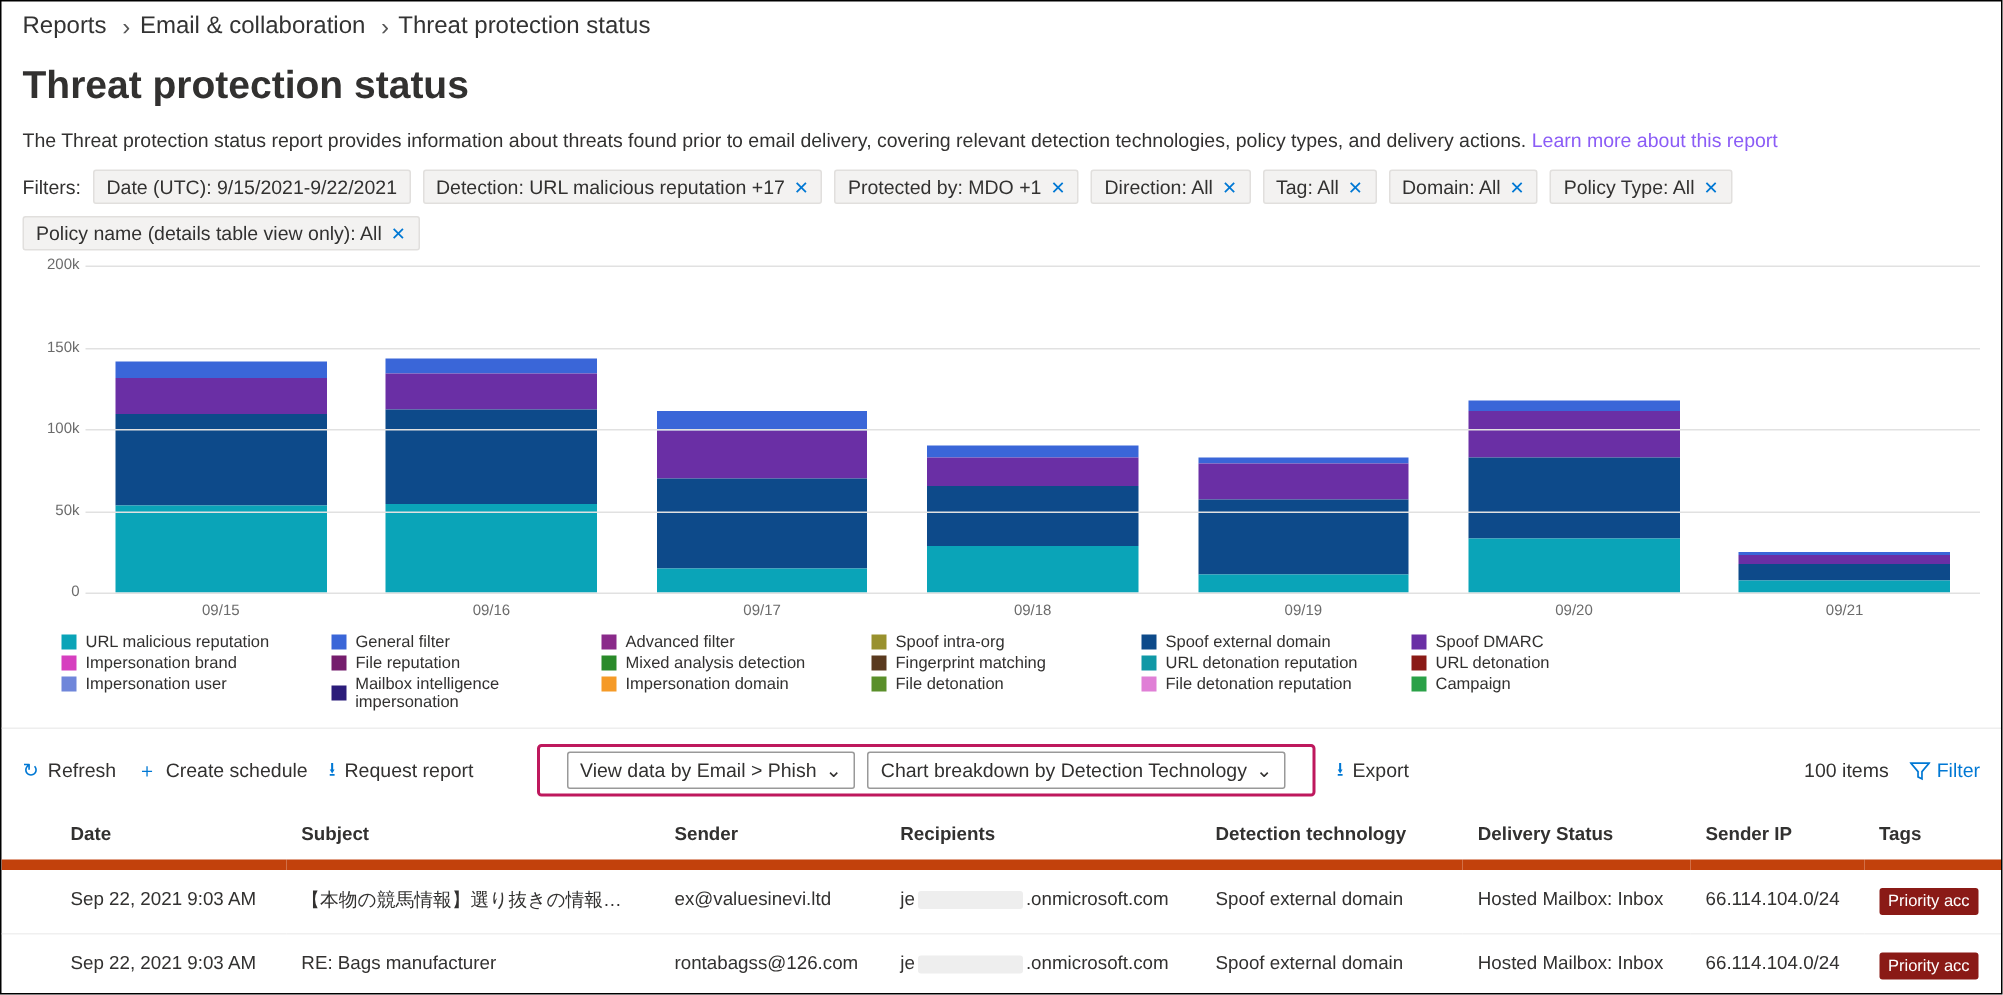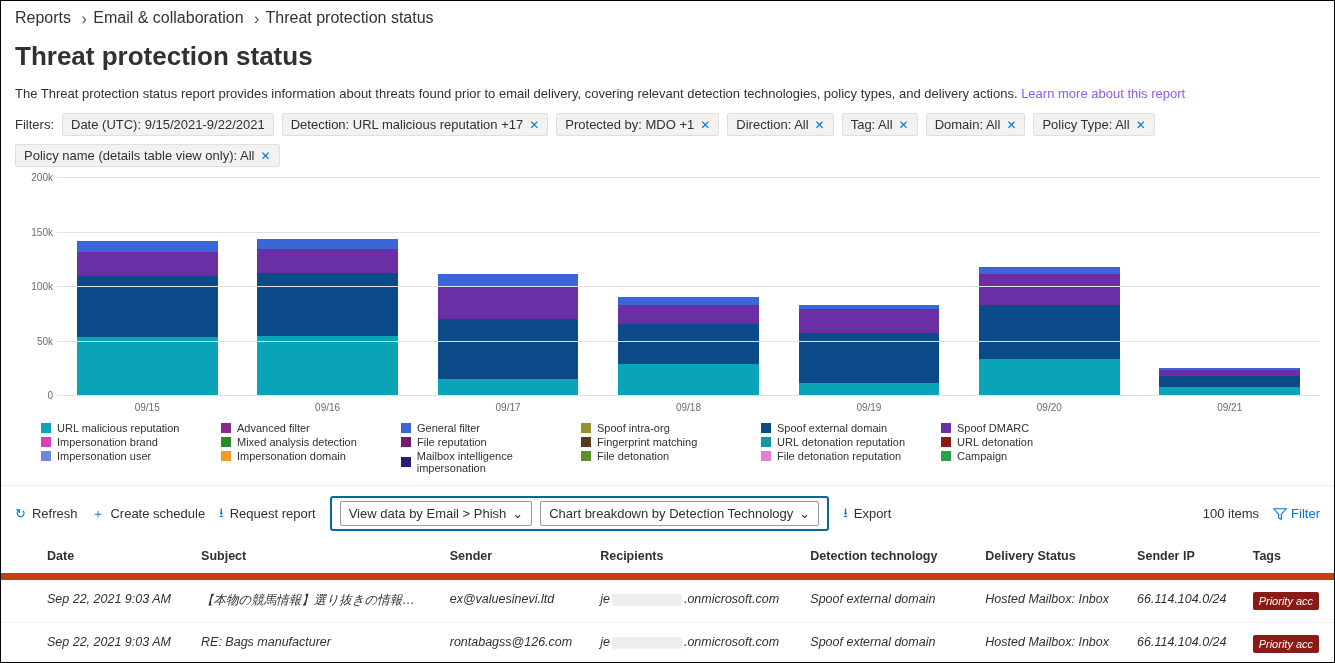--- a/index.html
+++ b/index.html
@@ -45,28 +45,28 @@
   .leg-sw { width:10px; height:10px; display:inline-block; }
   hr.sep-line { border:none; border-top:1px solid #eee; margin: 2px 0; }
   .toolbar { display:flex; align-items:center; gap: 14px; padding: 8px 14px; font-size: 13px; }
   .tool { display:inline-flex; align-items:center; gap:6px; cursor:pointer; color:#323130; }
   .tool .icon { color:#0078d4; }
   .pill-outline {
     border:1px solid #999; border-radius:2px; padding: 4px 8px;
     display:inline-flex; align-items:center; gap:6px; cursor:pointer;
     color:#323130;
   }
-  .highlight { border:2px solid #0369a1; border-radius:3px; padding: 3px 8px; display:inline-flex; gap: 8px; }
+  .highlight { border:2px solid #be185d; border-radius:3px; padding: 3px 18px; display:inline-flex; gap: 8px; margin-left: 28px; }
   .spacer { flex:1; }
   .items-count { color:#323130; }
   .filter-btn { display:inline-flex; align-items:center; gap:4px; color:#0078d4; cursor:pointer; }
   table { width:100%; border-collapse: collapse; font-size:12.5px; }
   thead th { text-align:left; font-weight:600; padding: 10px 10px; border-bottom:7px solid #c2410c; color:#323130; }
   thead th:first-child { padding-left: 46px; }
-  tbody td { padding: 12px 10px; border-bottom:1px solid #f0f0f0; color:#323130; vertical-align: top; font-style: italic; }
+  tbody td { padding: 12px 10px; border-bottom:1px solid #f0f0f0; color:#323130; vertical-align: top; }
   tbody td:first-child { padding-left: 46px; }
   .redact { display:inline-block; background:#eee; border-radius:2px; width:70px; height:12px; vertical-align:middle; margin: 0 2px;}
   .tag-badge {
     background:#8a1a16; color:#fff; font-size:11px; padding: 3px 6px;
     border-radius:2px; display:inline-block; white-space:nowrap;
   }
   svg.ico { width:14px; height:14px; }
 </style>
 </head>
 <body>
@@ -214,44 +214,44 @@
         <span class="leg-sw" style="background: rgb(214, 63, 191);"></span>
         <span>Impersonation brand</span>
       </div>
       <div class="leg-item">
         <span class="leg-sw" style="background: rgb(111, 134, 218);"></span>
         <span>Impersonation user</span>
       </div>
     </div>
     <div class="leg-col">
       <div class="leg-item">
+        <span class="leg-sw" style="background: rgb(58, 102, 216);"></span>
+        <span>General filter</span>
+      </div>
+      <div class="leg-item">
+        <span class="leg-sw" style="background: rgb(117, 29, 109);"></span>
+        <span>File reputation</span>
+      </div>
+      <div class="leg-item">
+        <span class="leg-sw" style="background: rgb(43, 28, 122);"></span>
+        <span>Mailbox intelligence impersonation</span>
+      </div>
+    </div>
+    <div class="leg-col">
+      <div class="leg-item">
         <span class="leg-sw" style="background: rgb(138, 42, 138);"></span>
         <span>Advanced filter</span>
       </div>
       <div class="leg-item">
         <span class="leg-sw" style="background: rgb(42, 138, 42);"></span>
         <span>Mixed analysis detection</span>
       </div>
       <div class="leg-item">
         <span class="leg-sw" style="background: rgb(245, 154, 39);"></span>
         <span>Impersonation domain</span>
-      </div>
-    </div>
-    <div class="leg-col">
-      <div class="leg-item">
-        <span class="leg-sw" style="background: rgb(58, 102, 216);"></span>
-        <span>General filter</span>
-      </div>
-      <div class="leg-item">
-        <span class="leg-sw" style="background: rgb(117, 29, 109);"></span>
-        <span>File reputation</span>
-      </div>
-      <div class="leg-item">
-        <span class="leg-sw" style="background: rgb(43, 28, 122);"></span>
-        <span>Mailbox intelligence impersonation</span>
       </div>
     </div>
     <div class="leg-col">
       <div class="leg-item">
         <span class="leg-sw" style="background: rgb(153, 145, 46);"></span>
         <span>Spoof intra-org</span>
       </div>
       <div class="leg-item">
         <span class="leg-sw" style="background: rgb(90, 58, 31);"></span>
         <span>Fingerprint matching</span>

